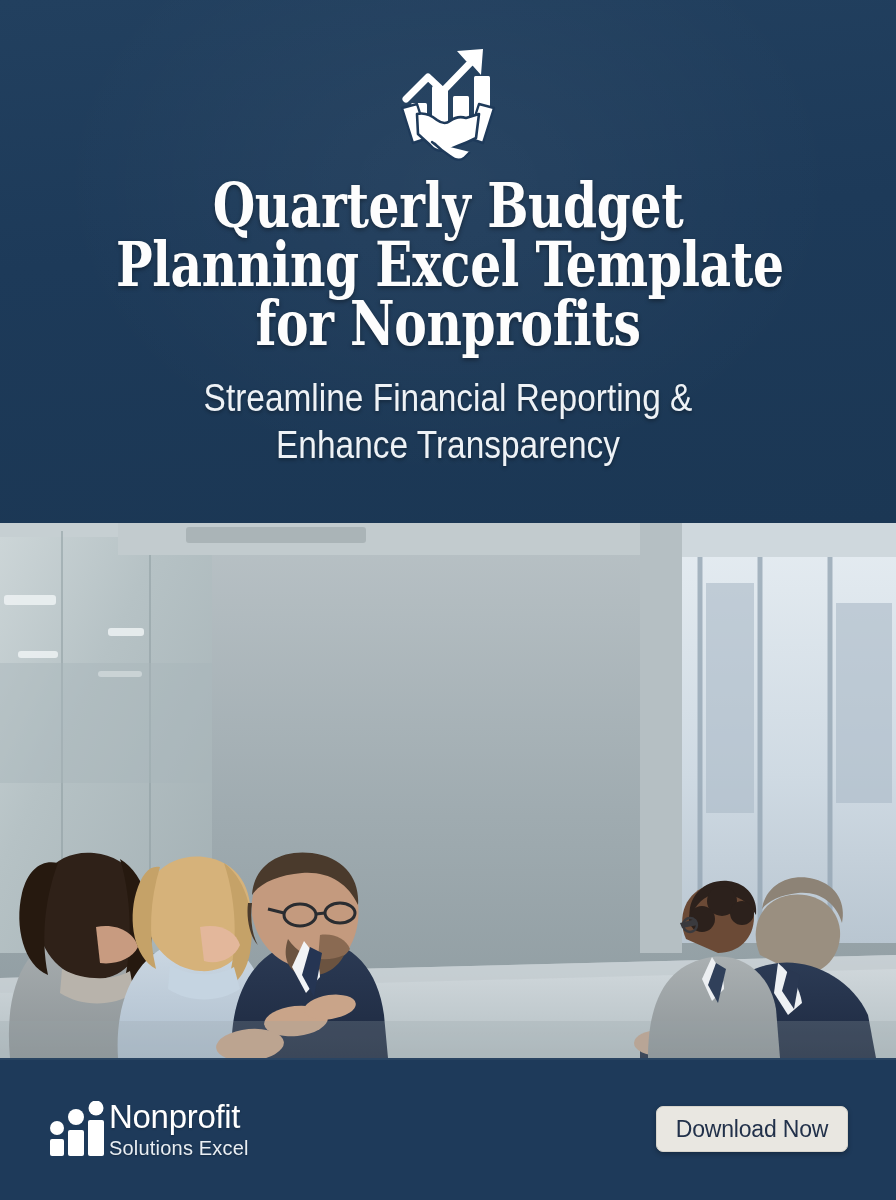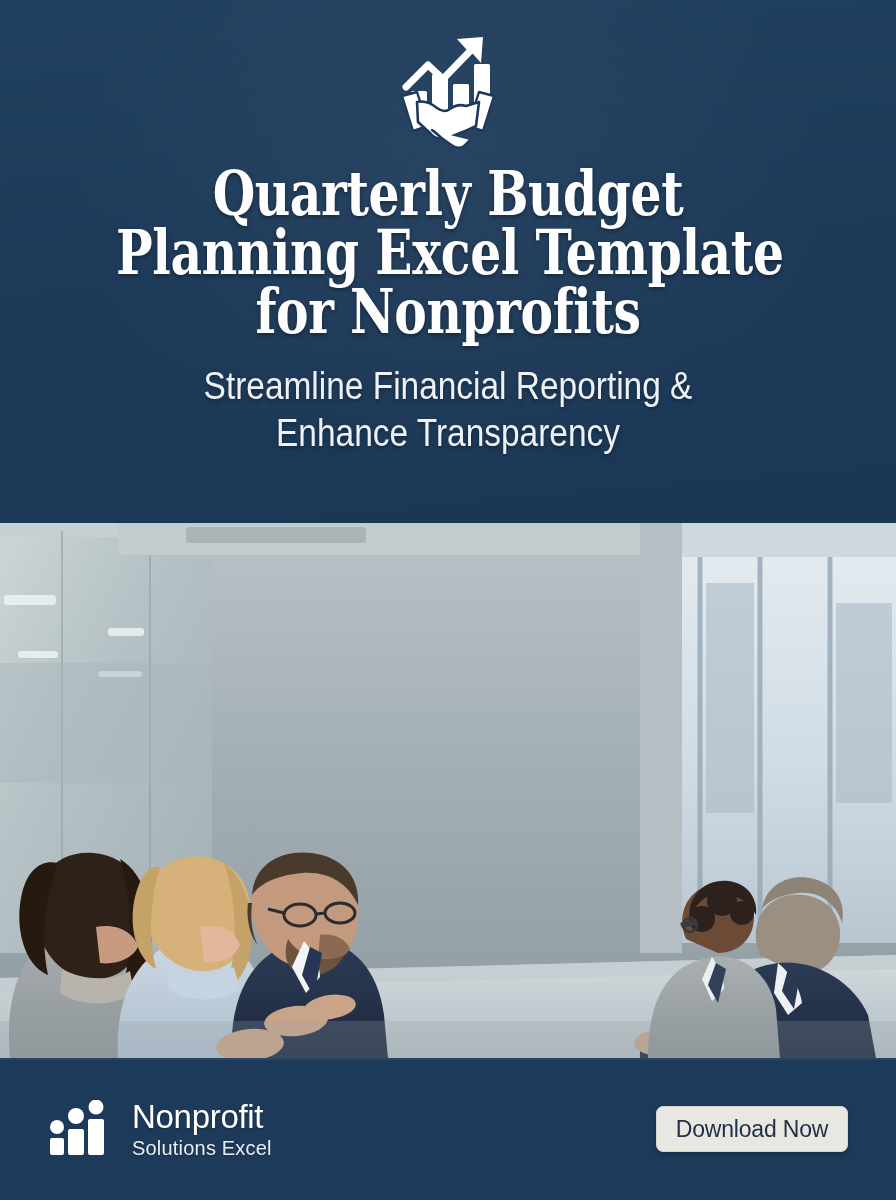--- a/index.html
+++ b/index.html
@@ -17,21 +17,21 @@
     display:flex; flex-direction:column;
   }
 
   
   .hero {
     position:relative;
     height:523px;
     background:linear-gradient(175deg,#22405f 0%,#1d3a59 45%,#1b3754 100%);
     display:flex; flex-direction:column;
     align-items:center;
-    padding-top:30px;
+    padding-top:42px;
     overflow:hidden;
   }
   .hero::after{
     content:""; position:absolute; inset:0;
     background:radial-gradient(ellipse at 50% 35%, rgba(255,255,255,.045) 0%, rgba(0,0,0,0) 62%);
     pointer-events:none;
   }
   .brand-mark { width:116px; height:128px; position:relative; z-index:2; }
   .brand-mark svg { width:100%; height:100%; display:block; }
 
@@ -85,21 +85,21 @@
     min-height:142px;
     background:#1e3a5a;
     display:flex; align-items:center;
     justify-content:space-between;
     padding:0 48px;
   }
   .footer::before{
     content:""; position:absolute; left:0; right:0; top:0; height:2px;
     background:rgba(255,255,255,.05);
   }
-  .logo-block { display:flex; gap:26px; }
+  .logo-block { display:flex; align-items:center; gap:3px; }
   .logo-icon { width:58px; height:56px; flex:0 0 auto; }
   .logo-icon svg { width:100%; height:100%; display:block; }
   .logo-words { display:flex; flex-direction:column; line-height:1; }
   .logo-name {
     font-family:"Liberation Sans", sans-serif;
     font-size:33px; font-weight:400; color:#ffffff;
     letter-spacing:-0.3px;
     text-shadow:0 1px 2px rgba(0,0,0,.3);
   }
   .logo-tag {

